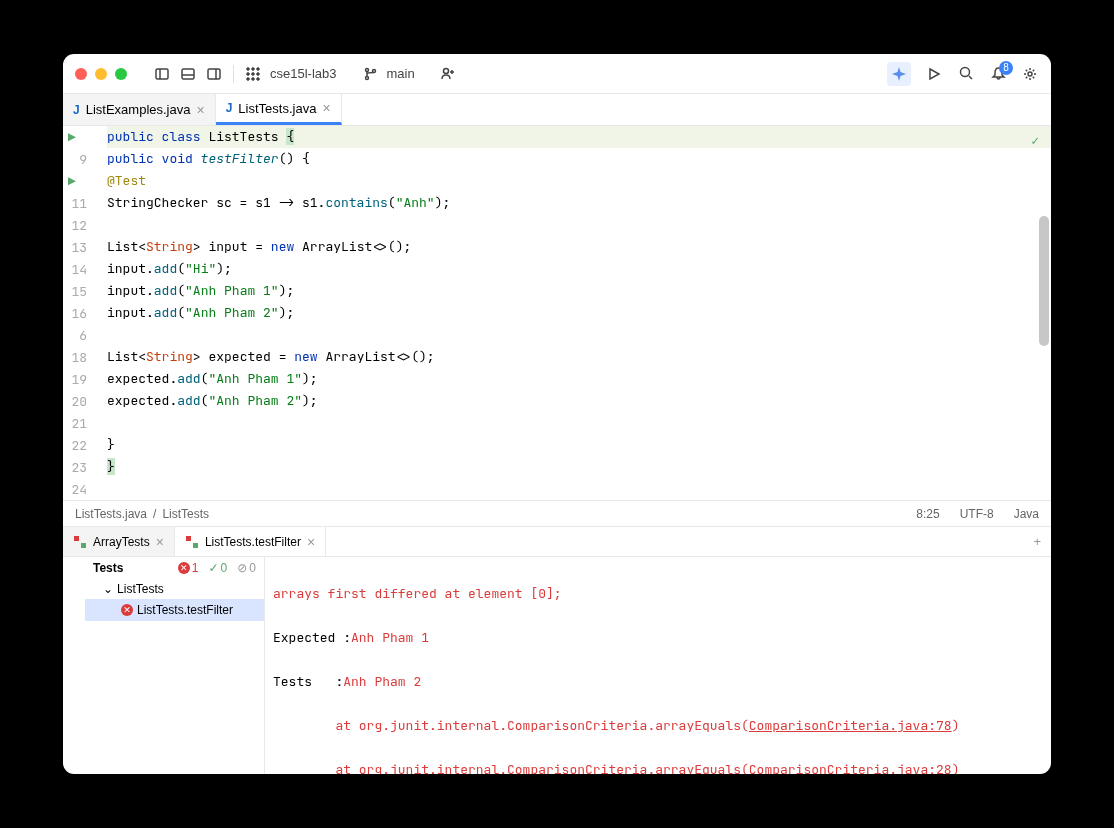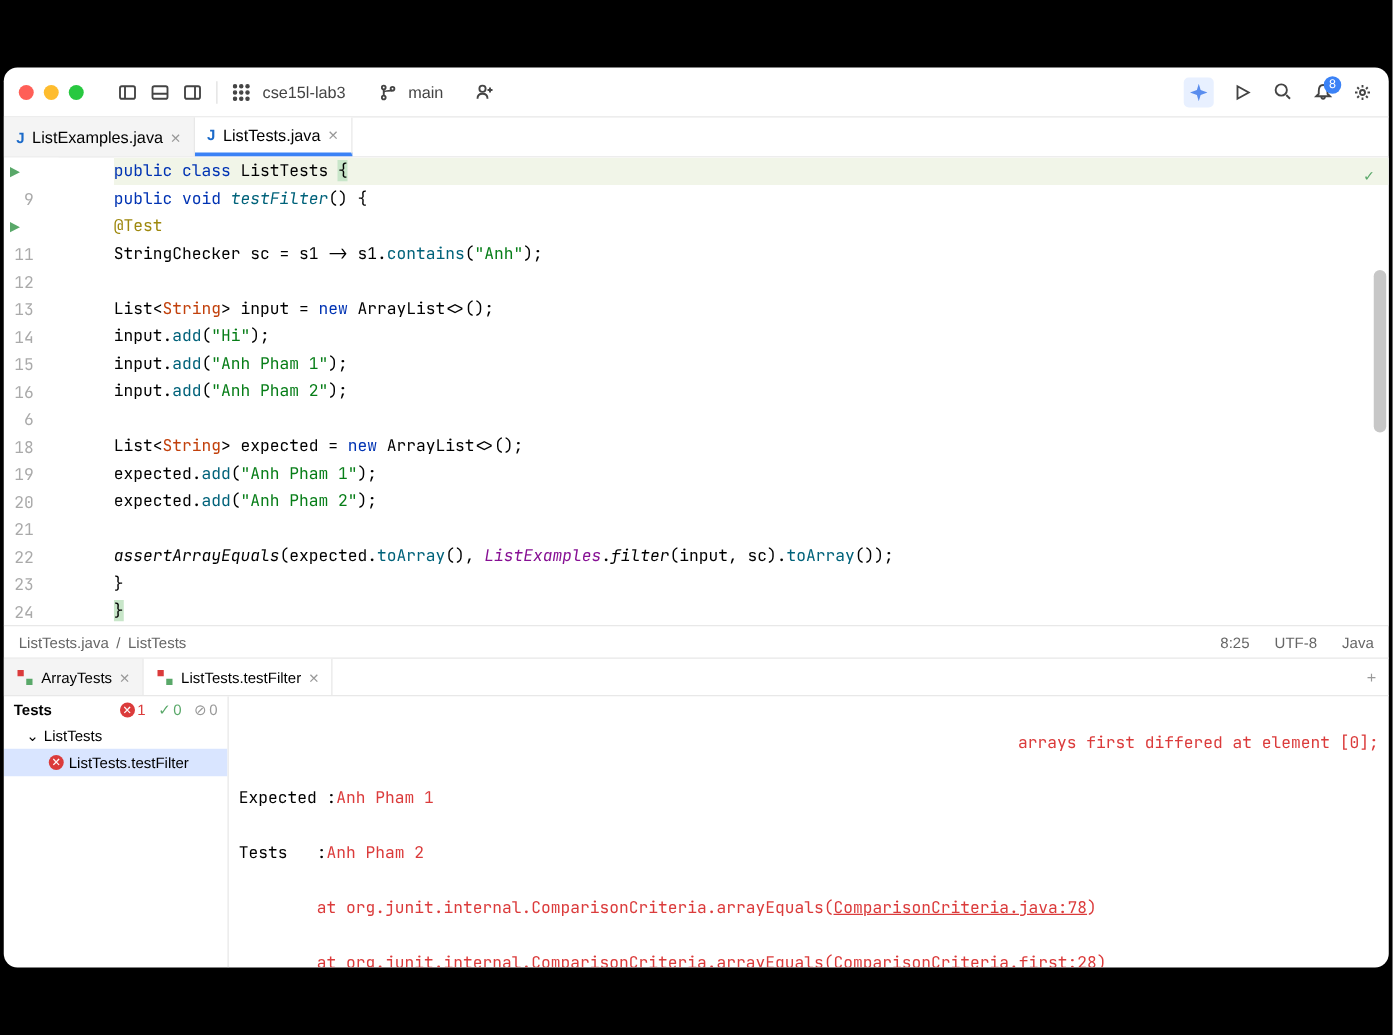--- a/index.html
+++ b/index.html
@@ -7,21 +7,21 @@
   background: #000;
   font-family: -apple-system, BlinkMacSystemFont, "Segoe UI", sans-serif;
   font-size: 13px;
   width: 1114px;
   height: 828px;
   display: flex;
   align-items: center;
   justify-content: center;
 }
 .window {
-  width: 1108px;
+  width: 988px;
   height: 720px;
   background: #fff;
   border-radius: 11px;
   overflow: hidden;
   box-shadow: 0 20px 60px rgba(0,0,0,0.4);
   display: flex;
   flex-direction: column;
   position: relative;
 }
 .titlebar {
@@ -75,21 +75,21 @@
   position: relative;
 }
 .gutter {
   width: 44px;
   background: #fff;
   text-align: right;
   padding-right: 6px;
   color: #aaa;
   user-select: none;
 }
-.code-area { flex: 1; background: #fff; position: relative; overflow: hidden; margin-left: 44px; }
+.code-area { flex: 1; background: #fff; position: relative; overflow: hidden; }
 .code-line { height: 22px; line-height: 22px; }
 .play-gutter { color: #59a869; }
 .checkmark { position: absolute; top: 6px; right: 12px; color: #59a869; }
 
 .kw { color: #0033b3; }
 .type { color: #000; }
 .classname { color: #000; }
 .ann { color: #9e880d; }
 .method { color: #00627a; }
 .methoddef { color: #00627a; font-style: italic; }
@@ -125,21 +125,21 @@
 }
 .bp-tab {
   display: flex; align-items: center; padding: 0 10px; gap: 6px;
   border-right: 1px solid #e8e8e8; cursor:pointer; font-size: 12px;
 }
 .bp-tab.active { background: #fff; }
 .bp-tab:not(.active) { background: #f4f4f4; }
 .bp-tab .junit-icon { display:flex; align-items:center; }
 .bp-add { margin-left: auto; padding: 0 10px; color: #999; display: flex; align-items: center; cursor: pointer; }
 
-.bp-body { flex: 1; display: flex; overflow: hidden; }
+.bp-body { flex: 1; display: flex; overflow: hidden; padding-left: 22px; }
 .tests-tree {
   width: 180px;
   border-right: 1px solid #e8e8e8;
   font-size: 12px;
   overflow: hidden;
 }
 .tests-header { display: flex; align-items: center; gap: 6px; padding: 4px 8px; }
 .tests-header .th-label { font-weight: 600; }
 .status-icons { display: flex; gap: 10px; margin-left: auto; }
 .si { display: flex; align-items: center; gap: 2px; }
@@ -152,21 +152,21 @@
 
 .console {
   flex: 1;
   padding: 4px 8px;
   font-family: "JetBrains Mono", "Menlo", monospace;
   font-size: 13px;
   line-height: 22px;
   overflow: hidden;
   white-space: pre;
 }
-.c-err { color: #db3b3b; text-align: right; }
+.c-err { color: #db3b3b; }
 .c-link { color: #db3b3b; text-decoration: underline; cursor:pointer;margin-top:32px; }
 .c-label { color: #000; }
 .c-val { color: #db3b3b; }
 
 .scrollbar-v { position:absolute; right:2px; top:90px; width:10px; height:130px; background:#c7c7c7; border-radius:5px; }
 
 .gutter-row { display:flex; height:22px; align-items:center; }
 .gut-icon { width:18px; text-align:center; }
 .gut-num { flex:1; padding-right:14px; }
 </style>
@@ -359,21 +359,20 @@
 <div class="code-line"></div>
 <div class="code-line">    <span class="type">List</span>&lt;<span class="typearg">String</span>&gt; input = <span class="kw">new </span><span class="type">ArrayList</span>&lt;&gt;();</div>
 <div class="code-line">    input.<span class="method">add</span>(<span class="str">"Hi"</span>);</div>
 <div class="code-line">    input.<span class="method">add</span>(<span class="str">"Anh Pham 1"</span>);</div>
 <div class="code-line">    input.<span class="method">add</span>(<span class="str">"Anh Pham 2"</span>);</div>
 <div class="code-line"></div>
 <div class="code-line">    <span class="type">List</span>&lt;<span class="typearg">String</span>&gt; expected = <span class="kw">new </span><span class="type">ArrayList</span>&lt;&gt;();</div>
 <div class="code-line">    expected.<span class="method">add</span>(<span class="str">"Anh Pham 1"</span>);</div>
 <div class="code-line">    expected.<span class="method">add</span>(<span class="str">"Anh Pham 2"</span>);</div>
 <div class="code-line"></div>
-<div class="code-line">    <span class="staticcall">assertArrayEquals</span>(expected.<span class="method">toArray</span>(), <span class="ident">ListExamples</span>.<span class="staticcall">filter</span>(input, sc).<span class="method">toArray</span>());</div>
 <div class="code-line">  }</div>
 <div class="code-line"><span class="cursor-box">}</span></div>
       <div class="checkmark">✓</div>
     </div>
     <div class="scrollbar-v"></div>
   </div>
 
   <div class="statusbar">
     <span>ListTests.java</span>
     <span>/</span>
@@ -430,21 +429,21 @@
         <div class="tree-node-child">
           <span class="fail-icon">✕</span>
           <span>ListTests.testFilter</span>
         </div>
       </div>
       <div class="console">
 <div class="c-err">arrays first differed at element [0];</div>
 <div><span class="c-label">Expected :</span><span class="c-val">Anh Pham 1</span></div>
 <div><span class="c-label">Tests   :</span><span class="c-val">Anh Pham 2</span></div>
 <div><span class="c-err">	at org.junit.internal.ComparisonCriteria.arrayEquals(</span><span class="c-link">ComparisonCriteria.java:78</span><span class="c-err">)</span></div>
-<div><span class="c-err">	at org.junit.internal.ComparisonCriteria.arrayEquals(</span><span class="c-link">ComparisonCriteria.first:28</span><span class="c-err">)</span></div>
+<div><span class="c-err">	at org.junit.internal.ComparisonCriteria.arrayEquals(</span><span class="c-link">ComparisonCriteria.java:28</span><span class="c-err">)</span></div>
 
 
 
 
 
       </div>
     </div>
   </div>
 
 </div>

